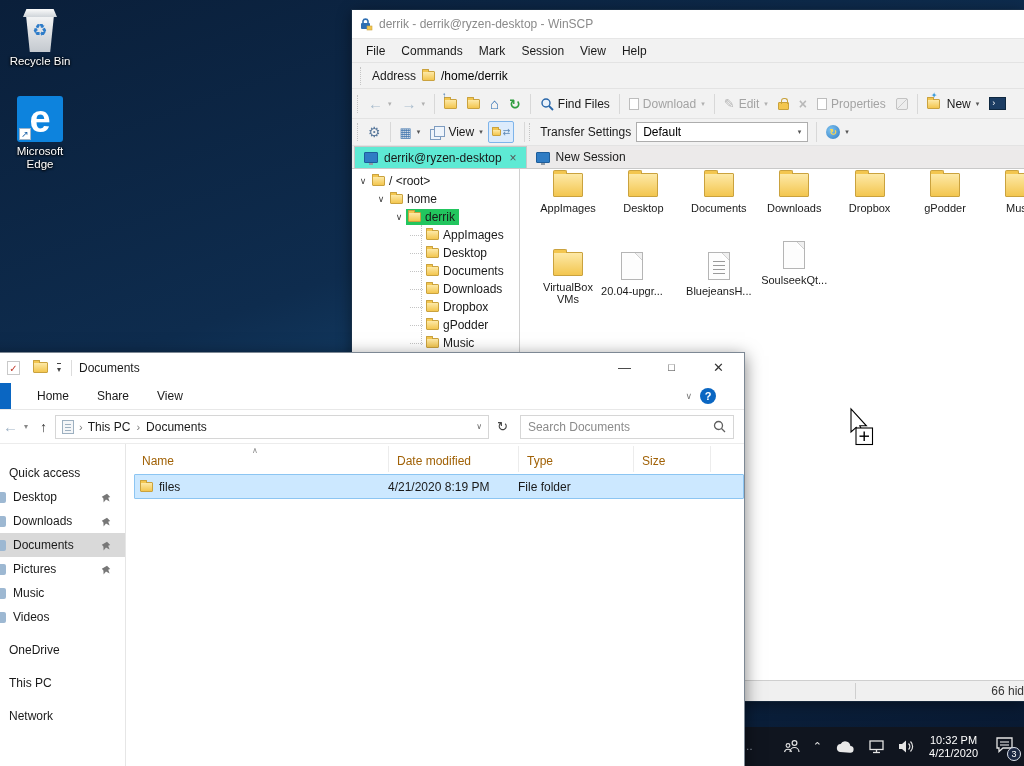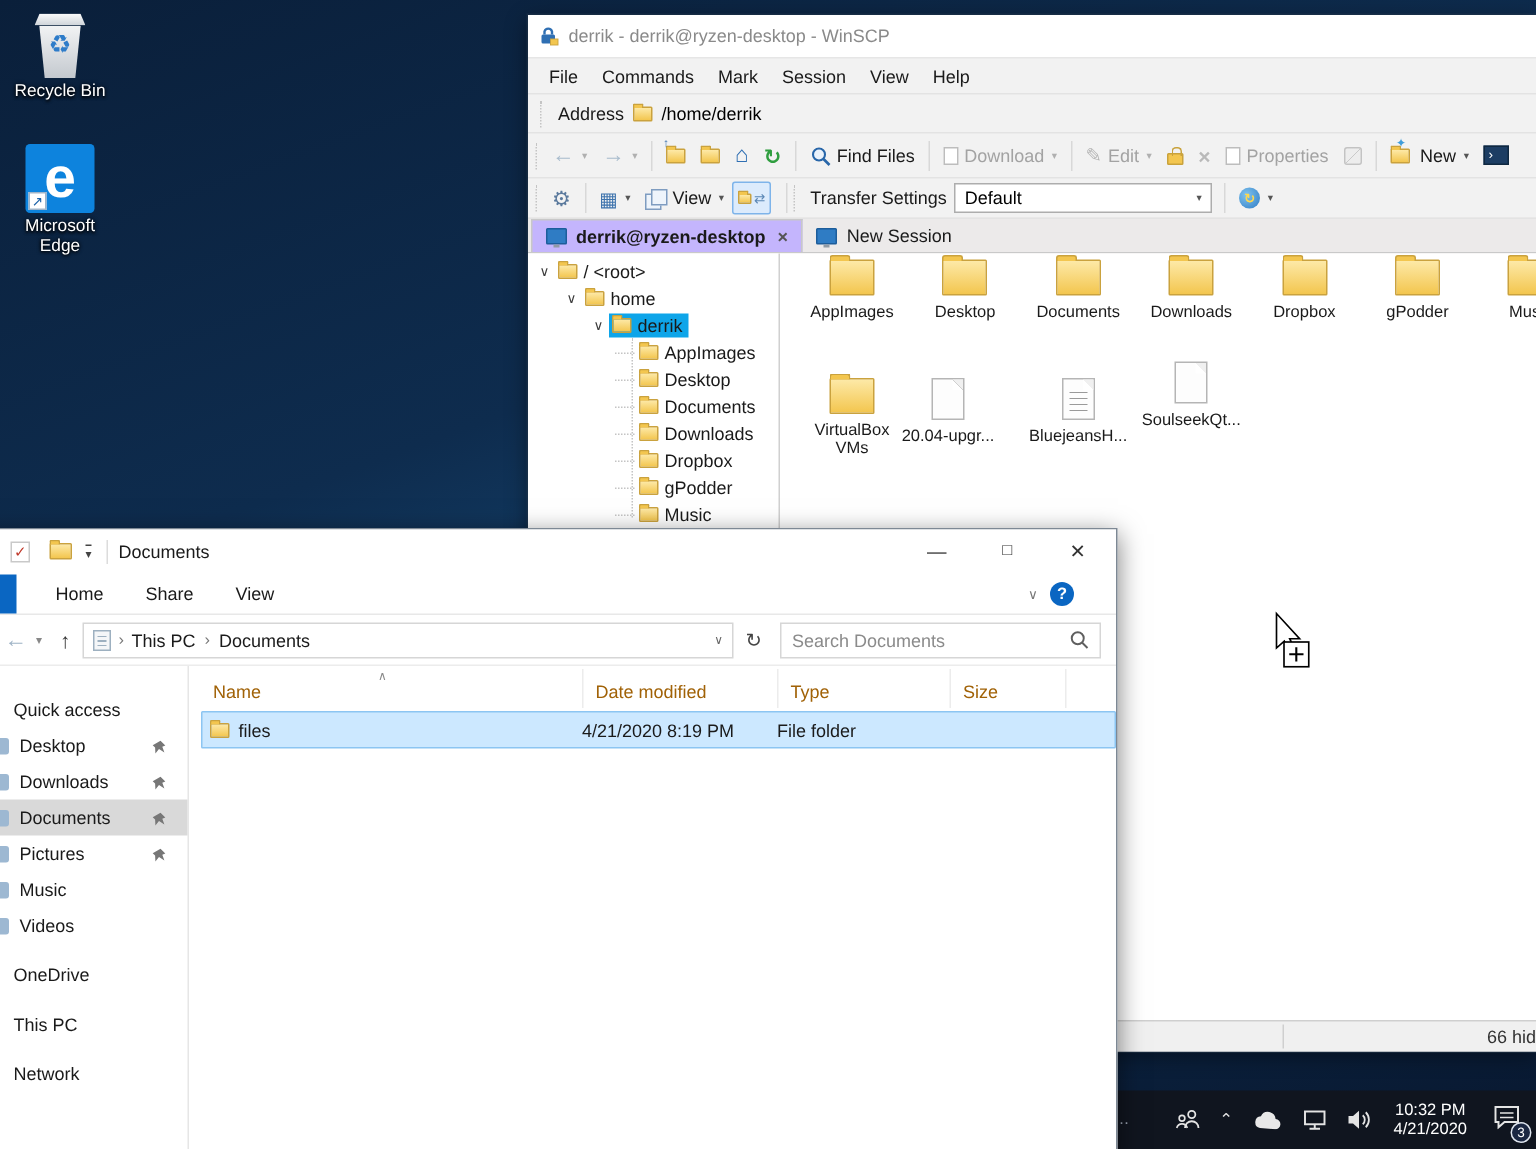--- a/index.html
+++ b/index.html
@@ -56,33 +56,33 @@
   .papers::before, .papers::after { content:''; position:absolute; width:9px; height:9px; background:#eef4fb; border:1px solid #7e9cc0; }
   .papers::before { left:0; top:3px; }
   .papers::after { left:4px; top:0; }
   .pressed { border:1px solid #7eb4ea; background:#dcebfc; border-radius:2px; padding:1px 3px; display:flex; align-items:center; gap:2px; height:22px; }
   .combo { width:172px; height:20px; background:#fff; border:1px solid #adadad; font-size:12px; display:flex; align-items:center; padding:0 6px; color:#000; }
   .combo .carat { margin-left:auto; }
   .globe { width:14px; height:14px; border-radius:50%; background:radial-gradient(circle at 35% 35%, #7fc3ef, #2f7cc4); color:#ffd84d; font-size:9px; line-height:14px; text-align:center; font-weight:bold; }
 
   .w-tabs { height:24px; background:#eceaea; display:flex; align-items:flex-end; padding-left:2px; border-top:1px solid #e3e3e3; border-bottom:1px solid #c9c9c9; }
   .wtab { display:flex; align-items:center; gap:6px; padding:0 9px; height:22px; font-size:12px; color:#1a1a1a; }
-  .wtab.active { background:#c4b5fd; border:1px solid #c8c8c8; border-bottom:0;font-weight:bold; }
+  .wtab.active { background:#5eead4; border:1px solid #c8c8c8; border-bottom:0; }
   .wtab .x { color:#555; font-size:12px; margin-left:2px; }
   .moni { width:14px; height:11px; position:relative; background:#2f7cc4; border:1px solid #1d5d9b; border-radius:1px; flex:none; }
   .moni::after { content:''; position:absolute; left:4px; bottom:-3px; width:4px; height:2px; background:#8f9aa5; }
 
   .w-body { flex:1; display:flex; min-height:0; background:#fff; }
   .w-tree { width:168px; background:#fff; border-right:1px solid #d0d0d0; padding-top:3px; position:relative; overflow:hidden; }
   .t-vline { position:absolute; left:69px; top:56px; height:120px; border-left:1px dotted #c4c4c4; }
   .t-row { display:flex; align-items:center; height:18px; font-size:12px; color:#1a1a1a; white-space:nowrap; }
   .t-exp { width:14px; color:#3c3c3c; font-size:9px; text-align:center; flex:none; }
   .t-dash { width:13px; flex:none; border-top:1px dotted #c4c4c4; margin-right:1px; }
   .t-sel { display:flex; align-items:center; gap:4px; padding:1px 4px 1px 2px; }
-  .t-sel.selected { background:#0ea5e9; }
+  .t-sel.selected { background:#22c55e; }
   .w-files { flex:1; position:relative; background:#fff; overflow:hidden; }
   .fitem { position:absolute; width:74px; text-align:center; font-size:11px; color:#1a1a1a; }
   .fitem .ic { margin:0 auto 5px; }
   .fitem .lbl { line-height:12px; }
   .folder-lg { width:30px; height:24px; position:relative; background:linear-gradient(#fde9a7,#f3c64f); border:1px solid #caa23e; border-radius:1px; }
   .folder-lg::before { content:''; position:absolute; top:-4px; left:-1px; width:12px; height:3px; background:#f3c64f; border:1px solid #caa23e; border-bottom:0; border-radius:2px 2px 0 0; }
   .file-lg { width:22px; height:28px; position:relative; background:#fdfdfd; border:1px solid #b5b5b5; }
   .file-lg::before { content:''; position:absolute; top:0; right:0; width:7px; height:7px; background:linear-gradient(225deg,#f0f0f0 48%,#cfcfcf 50%,#fff 52%); }
   .file-lg.lines::after { content:''; position:absolute; left:4px; right:4px; top:8px; height:15px; background:repeating-linear-gradient(#9a9a9a 0 1px, transparent 1px 4px); }
   .w-status { height:21px; background:#f0f0f0; border-top:1px solid #cfcfcf; position:relative; font-size:12px; color:#333; }

